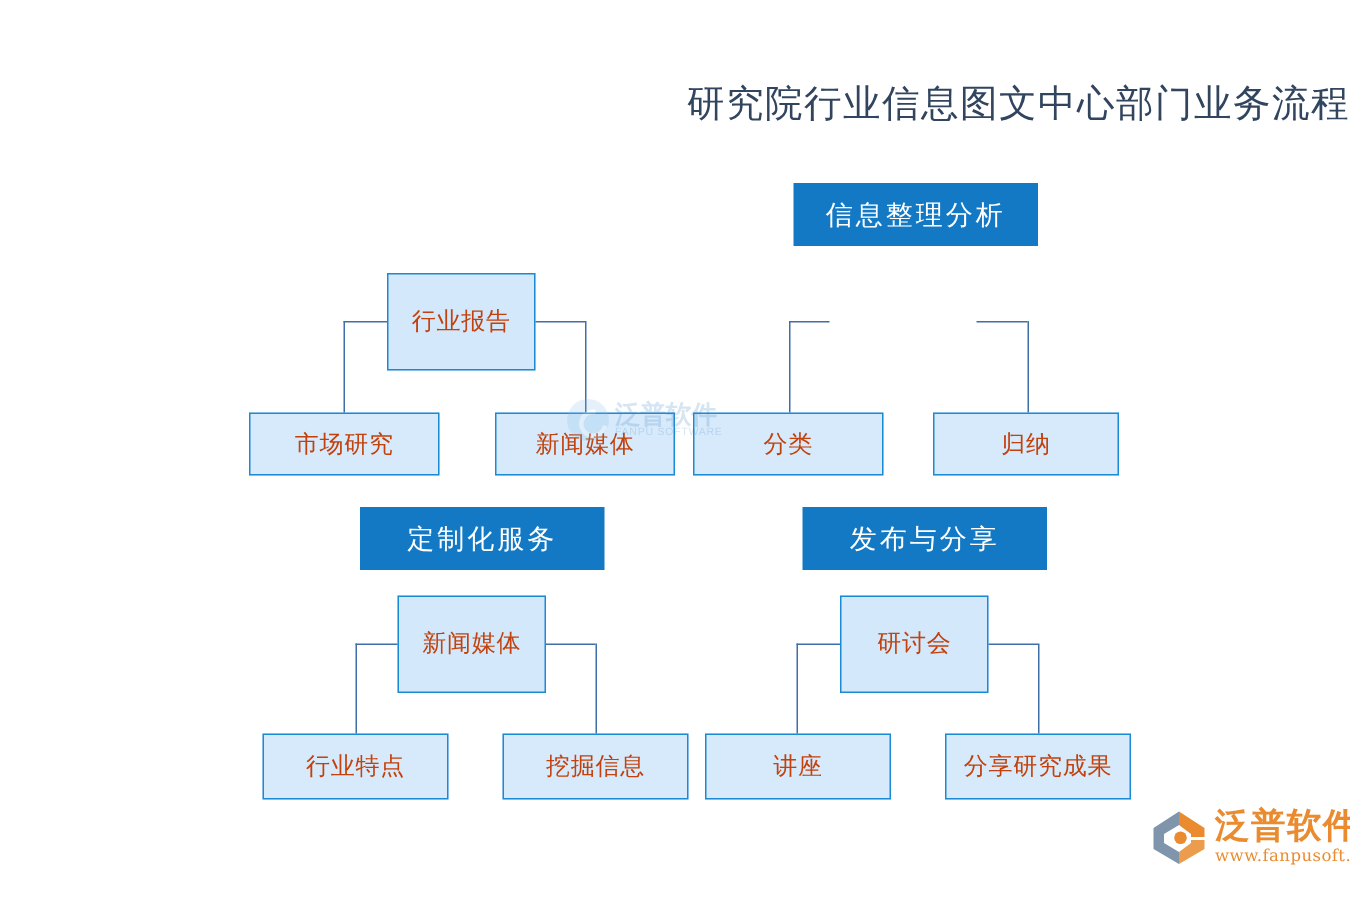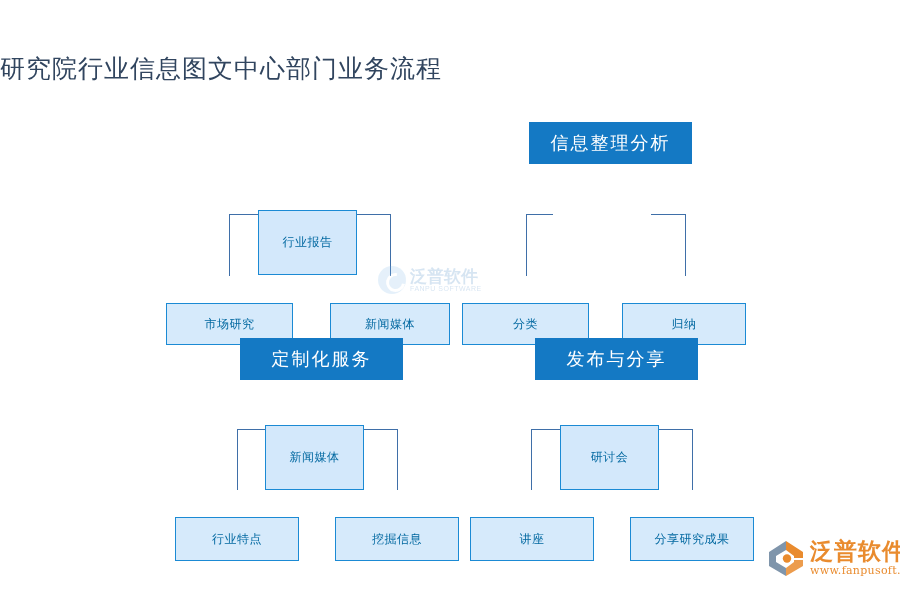--- a/index.html
+++ b/index.html
@@ -17,21 +17,21 @@
     background: #ffffff;
     overflow: hidden;
   }
 
   
   #diagram-title {
     position: absolute;
     left: 0;
     top: 52px;
     width: 900px;
-    text-align: left;
+    text-align: right;
     font-family: "DejaVu Serif", "Liberation Serif", serif;
     font-size: 25px;
     letter-spacing: 1px;
     color: #31455f;
     white-space: nowrap;
   }
 
   
   .section-header {
     position: absolute;
@@ -44,29 +44,28 @@
     letter-spacing: 2px;
     font-family: "DejaVu Sans", "Liberation Sans", sans-serif;
     box-sizing: border-box;
   }
 
   
   .node {
     position: absolute;
     background: #d6eafb;
     border: 1px solid #1b8ad4;
-    color: #0369a1;
+    color: #c2410c;
     display: flex;
     align-items: center;
     justify-content: center;
-    font-size: 12px;
+    font-size: 16px;
     font-family: "DejaVu Sans", "Liberation Sans", sans-serif;
     box-sizing: border-box;
     letter-spacing: 0.5px;
-    margin-top: 28px;
   }
   .node.parent {
     background: #d3e8fb;
   }
 
   
   .conn-h {
     position: absolute;
     height: 1px;
     background: #3f6fa8;

